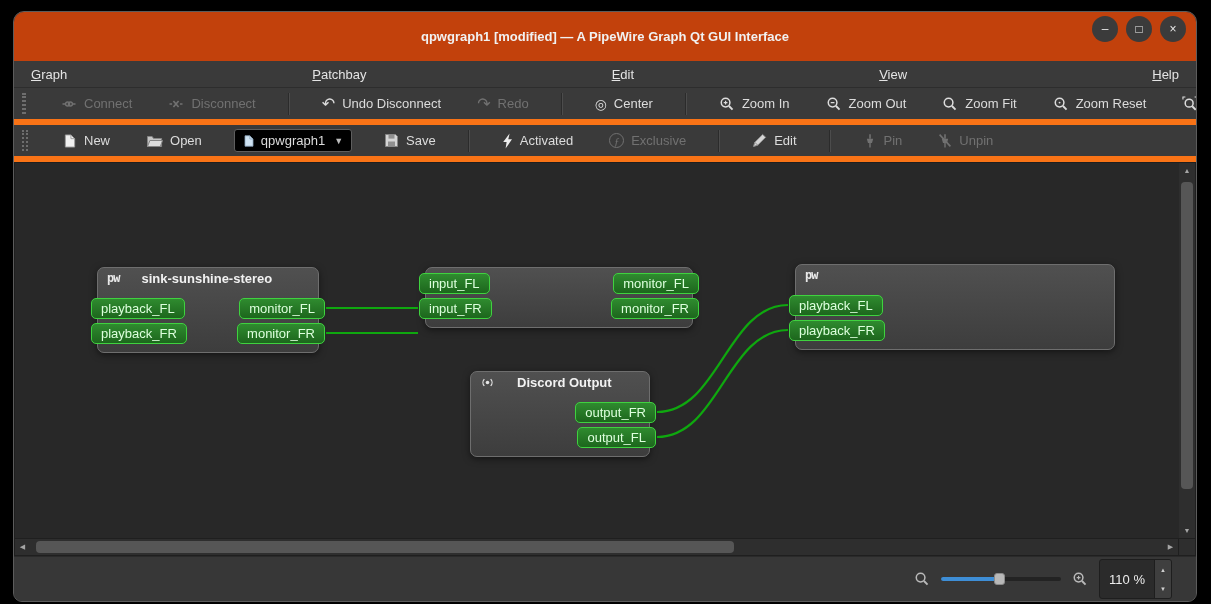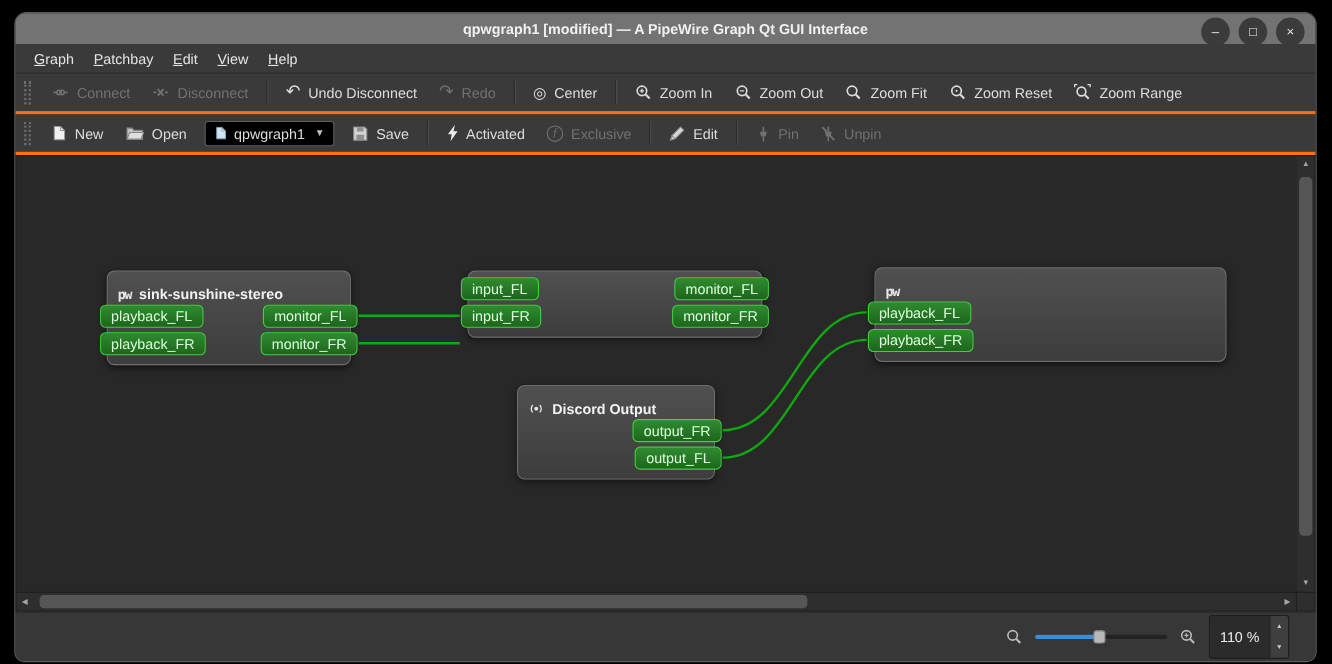--- a/index.html
+++ b/index.html
@@ -13,40 +13,40 @@
     overflow:hidden;
   }
   .window {
     position:absolute; left:13px; top:11px; width:1184px; height:591px;
     background:#383838; border:1px solid #5c5c5c;
     border-radius:11px 11px 9px 9px; overflow:hidden;
     display:flex; flex-direction:column;
   }
   
   .titlebar {
-    height:28px; background:#737373; position:relative;
+    height:49px; background:#c2410c; position:relative;
     display:flex; align-items:center; justify-content:center; flex:0 0 auto;text-align:right;
   }
   .titlebar .title { font-weight:bold; color:#f1f1f1; }
   .win-controls { position:absolute; right:10px; top:4px; display:flex; gap:8px; }
   .wbtn {
     width:26px; height:26px; border-radius:50%; background:#3b3b3b;
     color:#e8e8e8; display:flex; align-items:center; justify-content:center;
     font-size:12px; line-height:1; cursor:default;
   }
   
   .menubar {
     height:27px; background:#3a3a3a; border-bottom:1px solid #2d2d2d;
-    display:flex; align-items:center; padding:0 8px; flex:0 0 auto;
+    display:flex; align-items:center; padding:0 8px; flex:0 0 auto;justify-content:space-between;
   }
   .menu-item { padding:4px 9px; color:#e4e4e4; }
   
   .toolbar {
-    height:37px; background:#3a3a3a; border-bottom:3px solid #f97316;
-    display:flex; align-items:center; padding:0 6px; gap:2px; flex:0 0 auto;
+    height:37px; background:#3a3a3a; border-bottom:6px solid #f97316;
+    display:flex; align-items:center; padding:0 6px; gap:18px; flex:0 0 auto;
   }
   .grip { width:6px; height:21px; border-left:2px dotted #6e6e6e; border-right:2px dotted #6e6e6e; margin:0 8px 0 2px; }
   .tbtn { display:flex; align-items:center; gap:7px; padding:5px 9px; border-radius:3px; color:#dcdcdc; white-space:nowrap; }
   .tbtn.disabled { color:#717171; }
   .tbtn .uglyph { font-size:16px; line-height:14px; }
   .tsep { width:0; height:22px; border-left:1px solid #2b2b2b; border-right:1px solid #4c4c4c; margin:0 5px; }
   .combo {
     display:flex; align-items:center; gap:6px; background:#000000;
     border:1px solid #5e5e5e; border-radius:3px; padding:3px 8px; margin:16px 5px;
   }
@@ -59,21 +59,21 @@
   
   .main-row { flex:1 1 auto; display:flex; min-height:0; }
   .canvas { flex:1; position:relative; background:#282828; border:1px solid #1f1f1f; border-right:none; overflow:hidden; }
   .links { position:absolute; left:0; top:0; width:100%; height:100%; pointer-events:none; }
   .links path { stroke:#0fa80f; stroke-width:2.2; fill:none; }
   .node {
     position:absolute; background:linear-gradient(#505050,#3d3d3d);
     border:1px solid #6e6e6e; border-radius:7px;
     box-shadow:0 2px 7px rgba(0,0,0,.5); padding:3px 0 6px;
   }
-  .node-header { height:25px; display:flex; align-items:flex-end; gap:7px; padding:0 9px; color:#f2f2f2; font-weight:bold; }
+  .node-header { height:25px; display:flex; align-items:flex-start; gap:22px; padding:0 9px; color:#f2f2f2; font-weight:bold; }
   .pwicon { font-family:"DejaVu Sans Mono", monospace; font-weight:bold; font-size:12px; letter-spacing:-1px; color:#e8e8e8; }
   .prow { height:25px; display:flex; align-items:center; justify-content:space-between; }
   .prow.out-only { justify-content:flex-end; }
   .port {
     height:21px; display:inline-flex; align-items:center; padding:0 9px;
     background:linear-gradient(#2f8b2f,#1d661d); border:1px solid #3fd23f;
     border-radius:5px; color:#ddffdd; white-space:nowrap;
   }
   .port.in  { margin-left:-7px; }
   .port.out { margin-right:-7px; }

